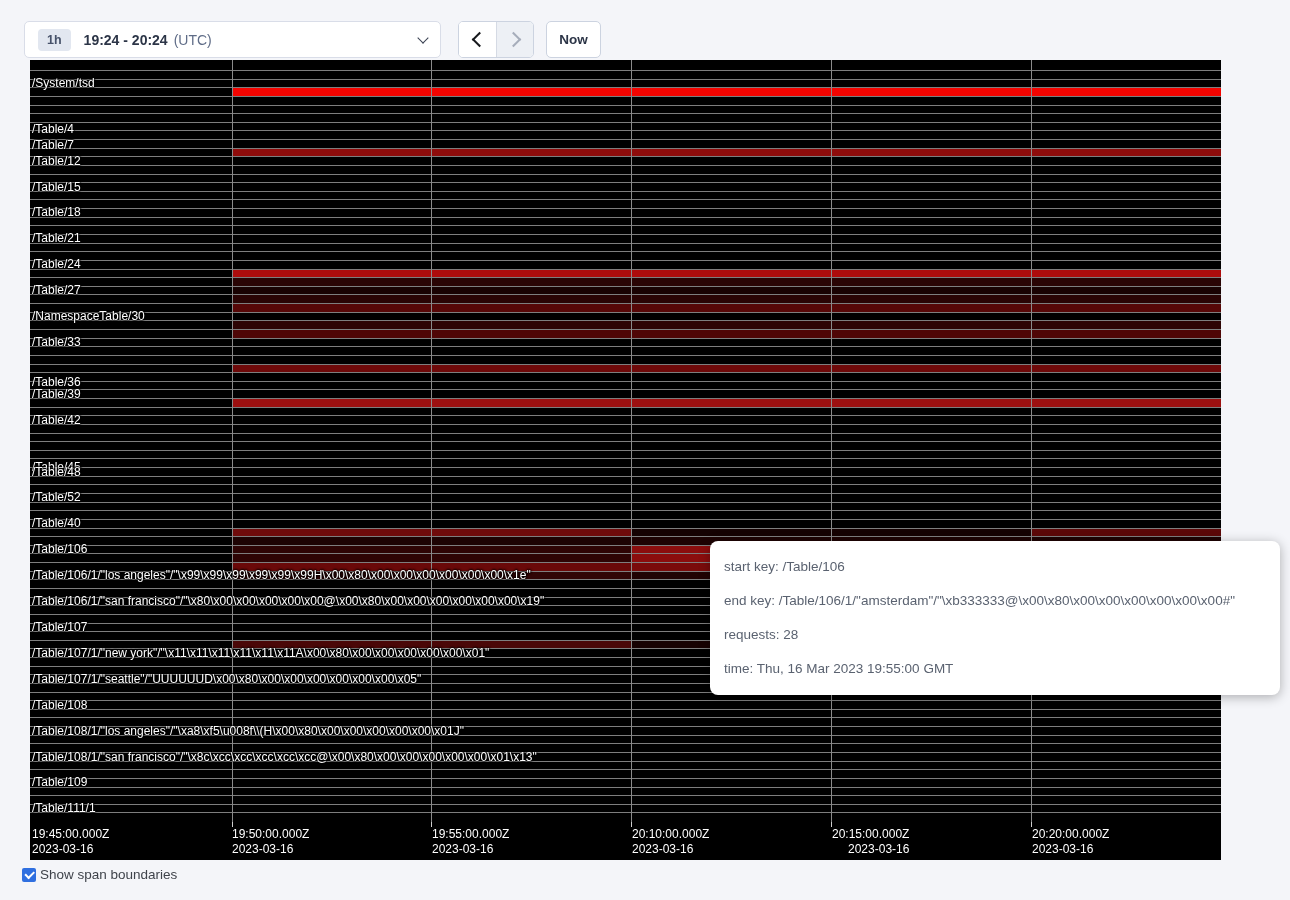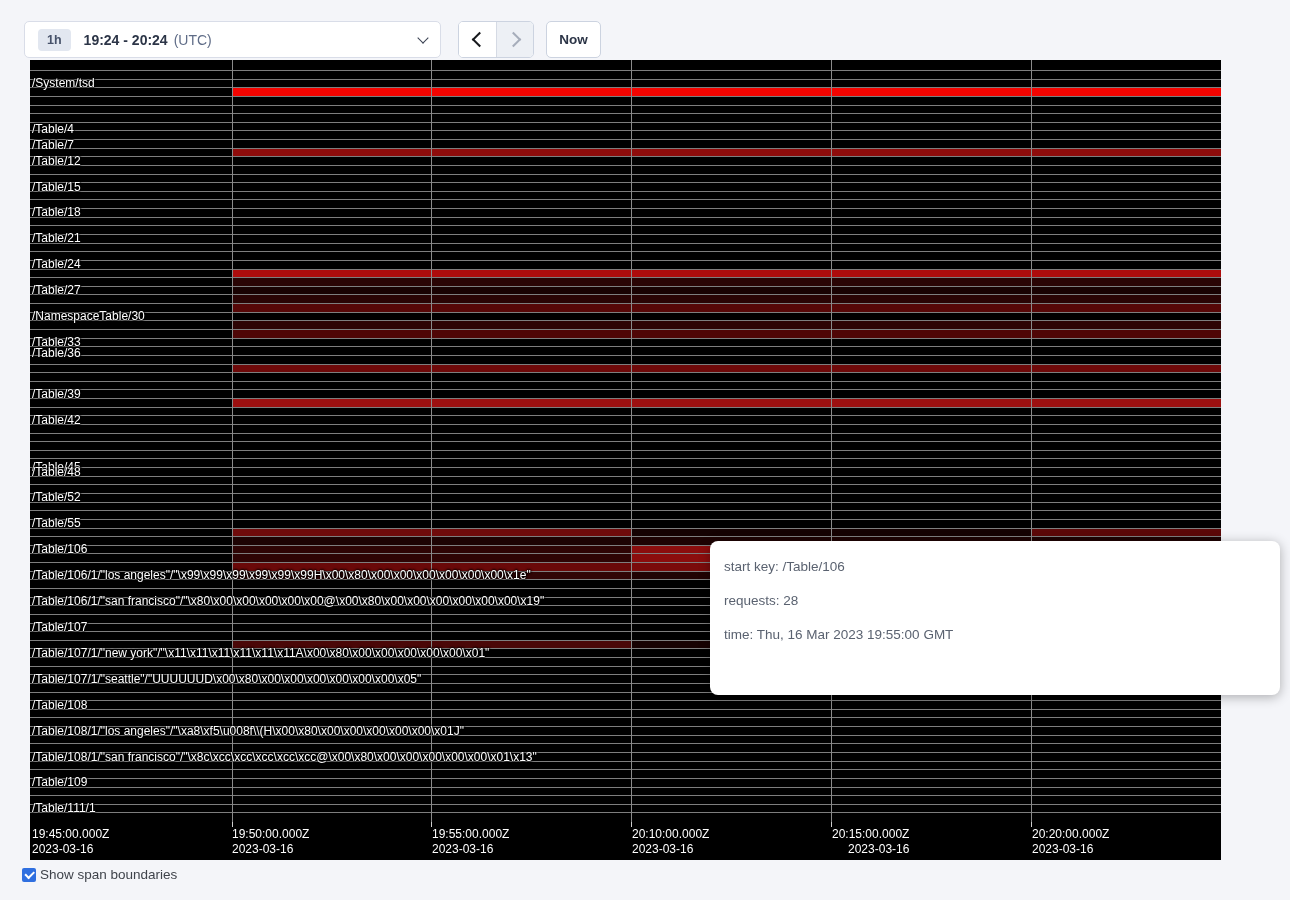--- a/index.html
+++ b/index.html
@@ -199,27 +199,27 @@
       <div class="rowlabel" style="top: 42px; margin-top: 20px;">/Table/4</div>
       <div class="rowlabel" style="top: 68px; margin-top: 10px;">/Table/7</div>
       <div class="rowlabel" style="top: 94px;">/Table/12</div>
       <div class="rowlabel" style="top: 120px;">/Table/15</div>
       <div class="rowlabel" style="top: 145px;">/Table/18</div>
       <div class="rowlabel" style="top: 171px;">/Table/21</div>
       <div class="rowlabel" style="top: 197px;">/Table/24</div>
       <div class="rowlabel" style="top: 223px;">/Table/27</div>
       <div class="rowlabel" style="top: 249px;">/NamespaceTable/30</div>
       <div class="rowlabel" style="top: 275px;">/Table/33</div>
-      <div class="rowlabel" style="top: 286px;">/Table/36</div>
+      <div class="rowlabel" style="top: 315px;">/Table/36</div>
       <div class="rowlabel" style="top: 327px;">/Table/39</div>
       <div class="rowlabel" style="top: 353px;">/Table/42</div>
       <div class="rowlabel" style="top: 400px; text-align: center;">/Table/45</div>
       <div class="rowlabel" style="top: 405px;">/Table/48</div>
       <div class="rowlabel" style="top: 430px;">/Table/52</div>
-      <div class="rowlabel" style="top: 456px;">/Table/55</div>
+      <div class="rowlabel" style="top: 456px;">/Table/40</div>
       <div class="rowlabel" style="top: 482px;">/Table/106</div>
       <div class="rowlabel" style="top: 508px;">/Table/106/1/"los angeles"/"\x99\x99\x99\x99\x99\x99H\x00\x80\x00\x00\x00\x00\x00\x00\x1e"</div>
       <div class="rowlabel" style="top: 534px;">/Table/106/1/"san francisco"/"\x80\x00\x00\x00\x00\x00@\x00\x80\x00\x00\x00\x00\x00\x00\x19"</div>
       <div class="rowlabel" style="top: 560px;">/Table/107</div>
       <div class="rowlabel" style="top: 586px;">/Table/107/1/"new york"/"\x11\x11\x11\x11\x11\x11A\x00\x80\x00\x00\x00\x00\x00\x01"</div>
       <div class="rowlabel" style="top: 612px;">/Table/107/1/"seattle"/"UUUUUUD\x00\x80\x00\x00\x00\x00\x00\x00\x05"</div>
       <div class="rowlabel" style="top: 638px;">/Table/108</div>
       <div class="rowlabel" style="top: 664px;">/Table/108/1/"los angeles"/"\xa8\xf5\u008f\\(H\x00\x80\x00\x00\x00\x00\x00\x01J"</div>
       <div class="rowlabel" style="top: 690px;">/Table/108/1/"san francisco"/"\x8c\xcc\xcc\xcc\xcc\xcc@\x00\x80\x00\x00\x00\x00\x00\x01\x13"</div>
       <div class="rowlabel" style="top: 715px;">/Table/109</div>
@@ -253,20 +253,21 @@
       </div>
       <div class="ticklabel" style="left: 1002px;">
         <div>20:20:00.000Z</div>
         <div>2023-03-16</div>
       </div>
     </div>
 </div>
 
 <div class="tooltip">
   <div class="tline">start key: /Table/106</div>
+  <div class="tline">end key: /Table/106/1/"amsterdam"/"\xb333333@\x00\x80\x00\x00\x00\x00\x00\x00#"</div>
   <div class="tline">requests: 28</div>
   <div class="tline">time: Thu, 16 Mar 2023 19:55:00 GMT</div>
 </div>
 
 <div class="footer">
   <span class="checkbox"></span>
   <span class="cb-label">Show span boundaries</span>
 </div>
 
 </body></html>

